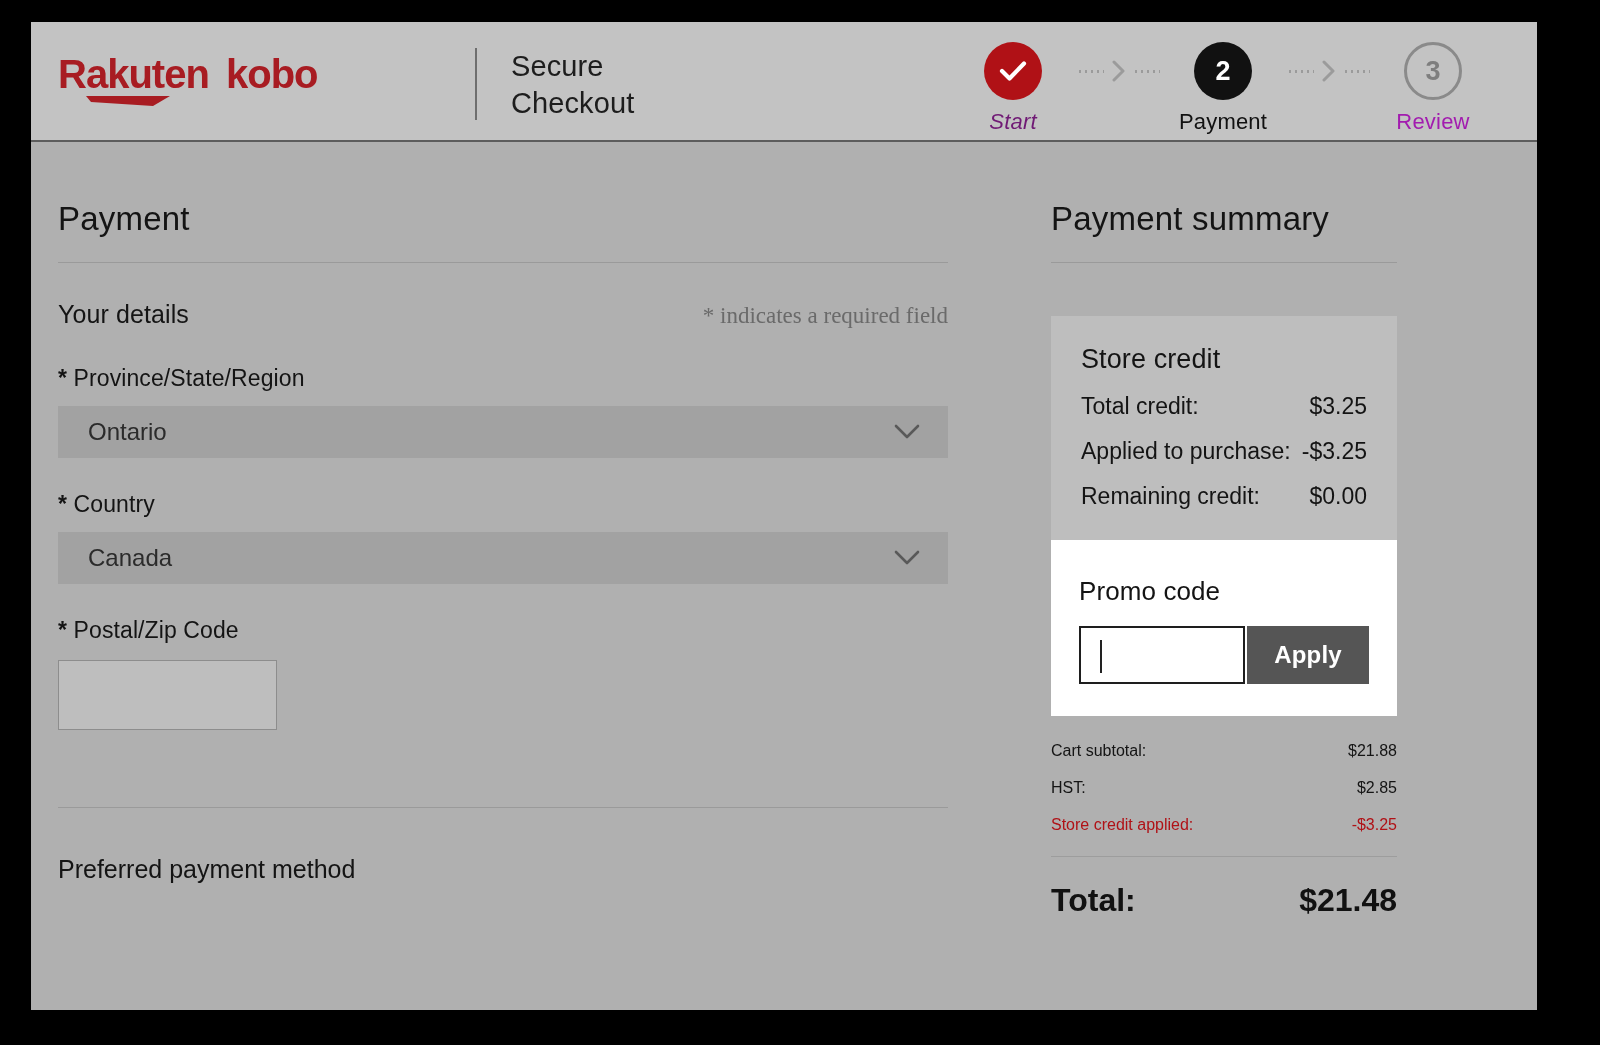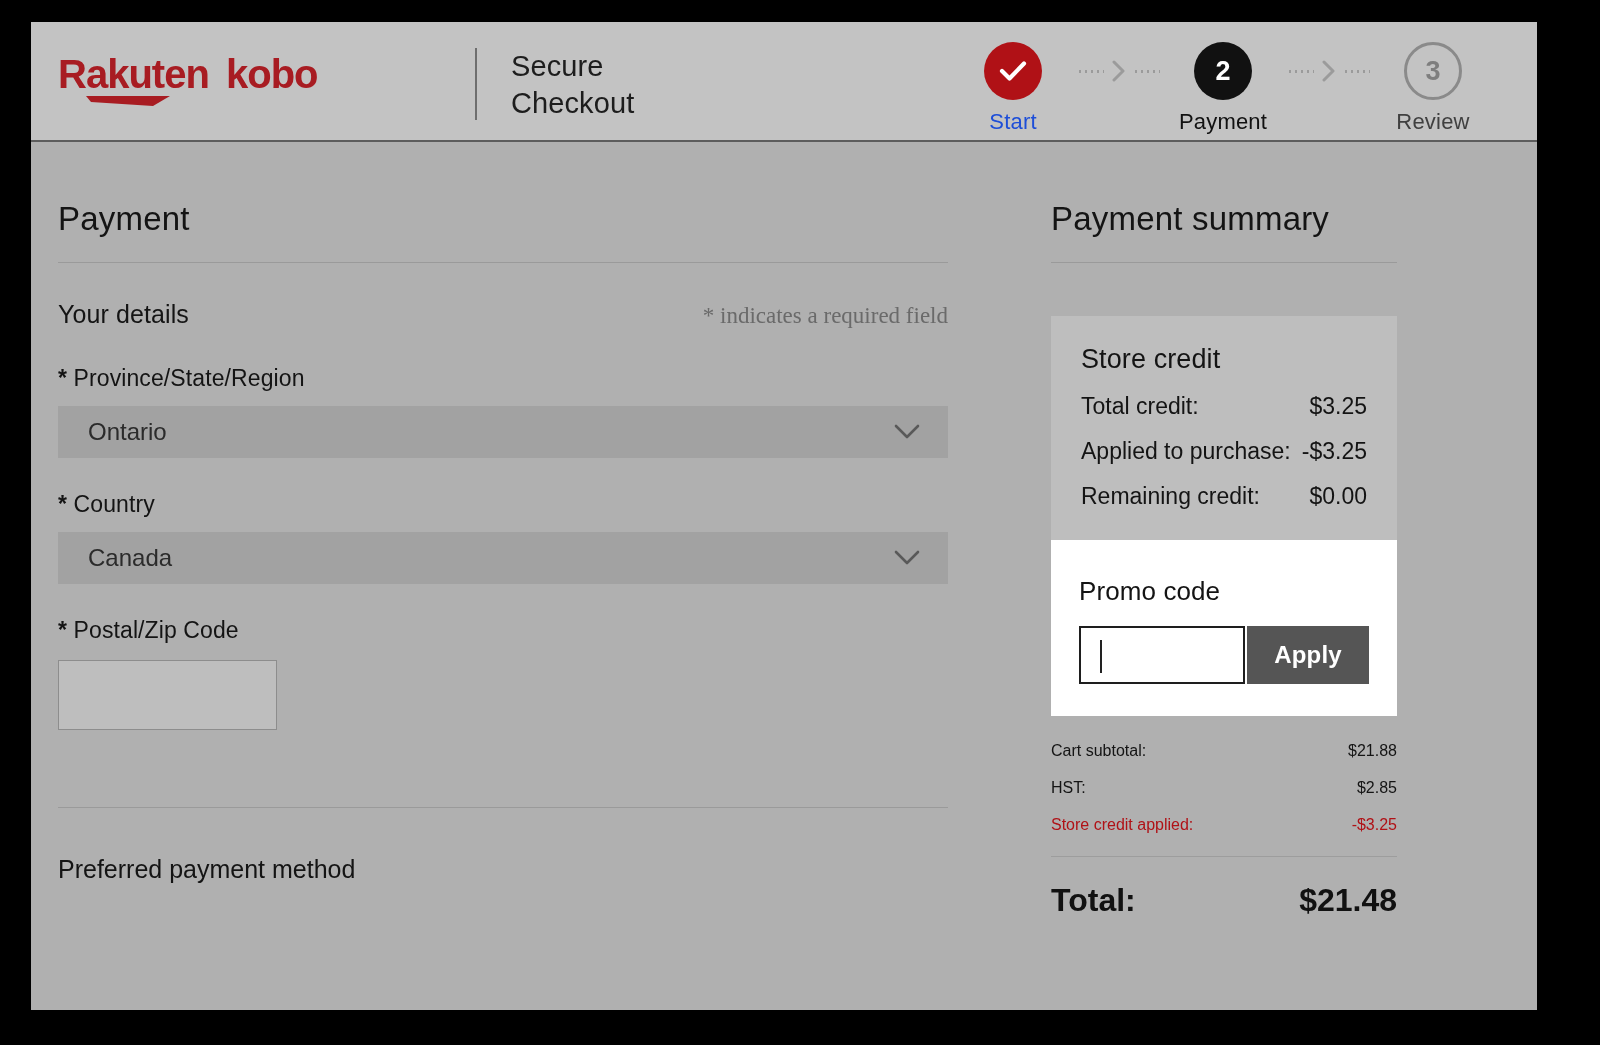--- a/index.html
+++ b/index.html
@@ -94,23 +94,23 @@
     box-sizing: border-box;
   }
   .step-bubble.done   { background: #b01116; color: #ffffff; }
   .step-bubble.active { background: #111111; color: #ffffff; }
   .step-bubble.todo   { background: transparent; color: #7e7e7e; border: 3px solid #8a8a8a; }
   .step-label {
     margin-top: 9px;
     font-size: 22px;
     letter-spacing: .2px;
   }
-  .step-label.done   { color: #1d4ed8; }
+  .step-label.done   { color: #701a75; font-style: italic; }
   .step-label.active { color: #111111; }
-  .step-label.todo   { color: #404040; }
+  .step-label.todo   { color: #a21caf; }
 
   .step-sep {
     width: 94px;
     height: 58px;
     display: flex;
     align-items: center;
     justify-content: center;
     gap: 7px;
   }
   .dots {

